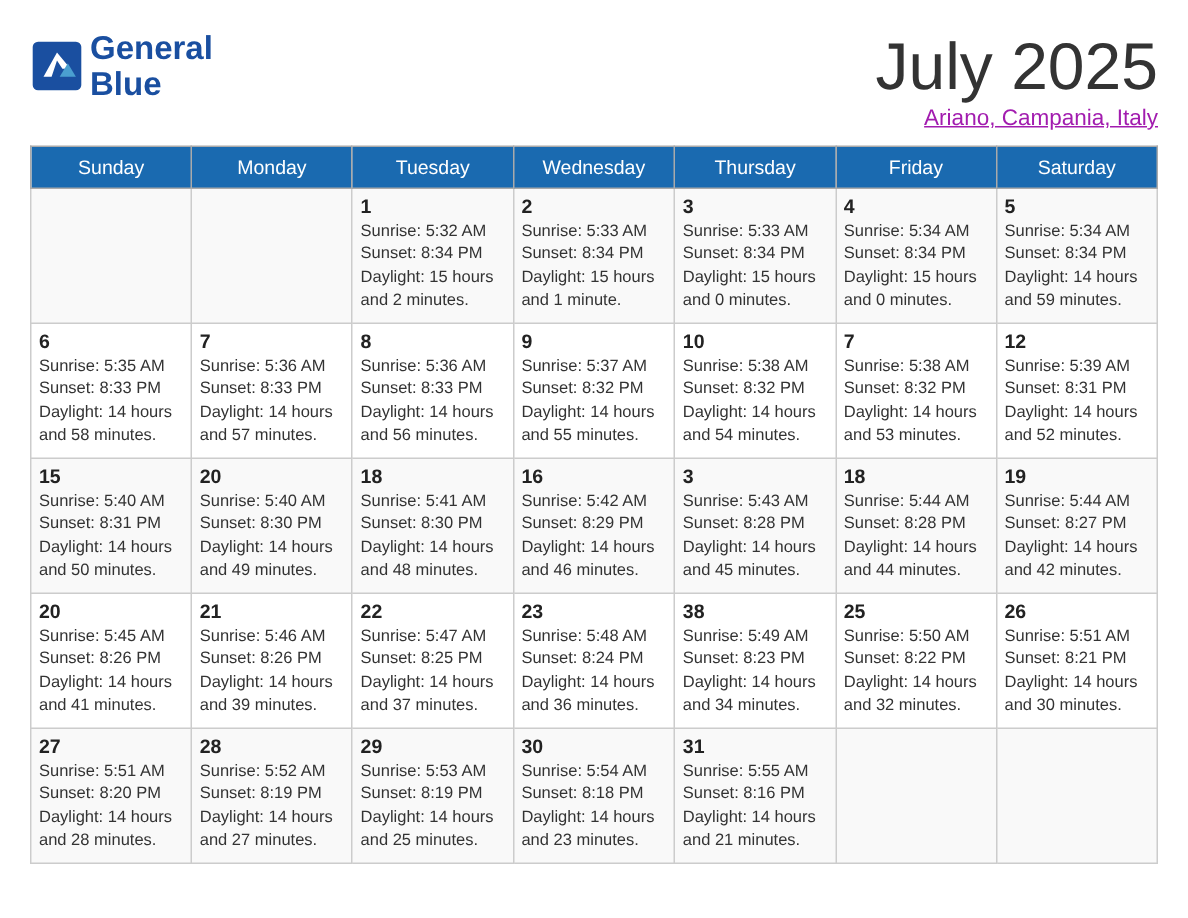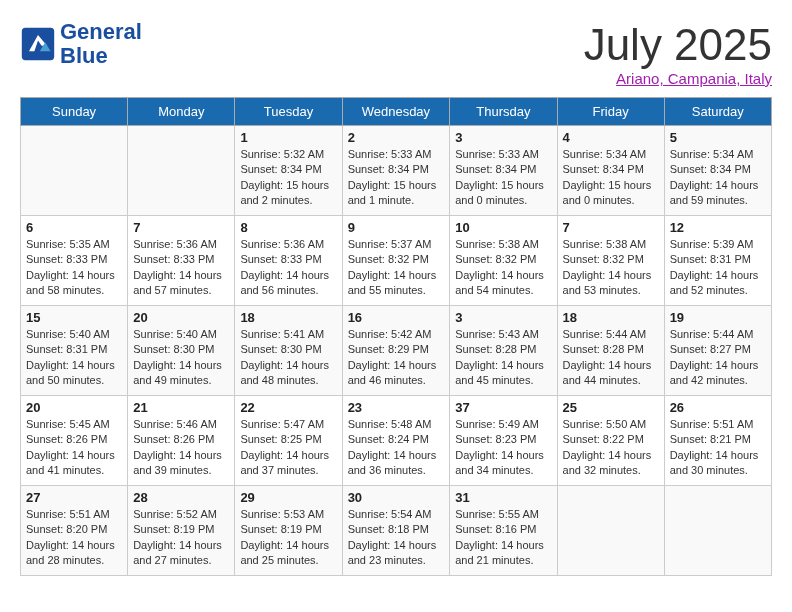--- a/index.html
+++ b/index.html
@@ -144,21 +144,21 @@
         <td><span class="day-number">16</span><span class="day-info">Sunrise: 5:42 AM<br>Sunset: 8:29 PM<br>Daylight: 14 hours and 46 minutes.</span></td>
         <td><span class="day-number">3</span><span class="day-info">Sunrise: 5:43 AM<br>Sunset: 8:28 PM<br>Daylight: 14 hours and 45 minutes.</span></td>
         <td><span class="day-number">18</span><span class="day-info">Sunrise: 5:44 AM<br>Sunset: 8:28 PM<br>Daylight: 14 hours and 44 minutes.</span></td>
         <td><span class="day-number">19</span><span class="day-info">Sunrise: 5:44 AM<br>Sunset: 8:27 PM<br>Daylight: 14 hours and 42 minutes.</span></td>
       </tr>
       <tr>
         <td><span class="day-number">20</span><span class="day-info">Sunrise: 5:45 AM<br>Sunset: 8:26 PM<br>Daylight: 14 hours and 41 minutes.</span></td>
         <td><span class="day-number">21</span><span class="day-info">Sunrise: 5:46 AM<br>Sunset: 8:26 PM<br>Daylight: 14 hours and 39 minutes.</span></td>
         <td><span class="day-number">22</span><span class="day-info">Sunrise: 5:47 AM<br>Sunset: 8:25 PM<br>Daylight: 14 hours and 37 minutes.</span></td>
         <td><span class="day-number">23</span><span class="day-info">Sunrise: 5:48 AM<br>Sunset: 8:24 PM<br>Daylight: 14 hours and 36 minutes.</span></td>
-        <td><span class="day-number">37</span><span class="day-info">Sunrise: 5:49 AM<br>Sunset: 8:23 PM<br>Daylight: 14 hours and 34 minutes.</span></td>
+        <td><span class="day-number">38</span><span class="day-info">Sunrise: 5:49 AM<br>Sunset: 8:23 PM<br>Daylight: 14 hours and 34 minutes.</span></td>
         <td><span class="day-number">25</span><span class="day-info">Sunrise: 5:50 AM<br>Sunset: 8:22 PM<br>Daylight: 14 hours and 32 minutes.</span></td>
         <td><span class="day-number">26</span><span class="day-info">Sunrise: 5:51 AM<br>Sunset: 8:21 PM<br>Daylight: 14 hours and 30 minutes.</span></td>
       </tr>
       <tr>
         <td><span class="day-number">27</span><span class="day-info">Sunrise: 5:51 AM<br>Sunset: 8:20 PM<br>Daylight: 14 hours and 28 minutes.</span></td>
         <td><span class="day-number">28</span><span class="day-info">Sunrise: 5:52 AM<br>Sunset: 8:19 PM<br>Daylight: 14 hours and 27 minutes.</span></td>
         <td><span class="day-number">29</span><span class="day-info">Sunrise: 5:53 AM<br>Sunset: 8:19 PM<br>Daylight: 14 hours and 25 minutes.</span></td>
         <td><span class="day-number">30</span><span class="day-info">Sunrise: 5:54 AM<br>Sunset: 8:18 PM<br>Daylight: 14 hours and 23 minutes.</span></td>
         <td><span class="day-number">31</span><span class="day-info">Sunrise: 5:55 AM<br>Sunset: 8:16 PM<br>Daylight: 14 hours and 21 minutes.</span></td>
         <td class="empty"></td>

